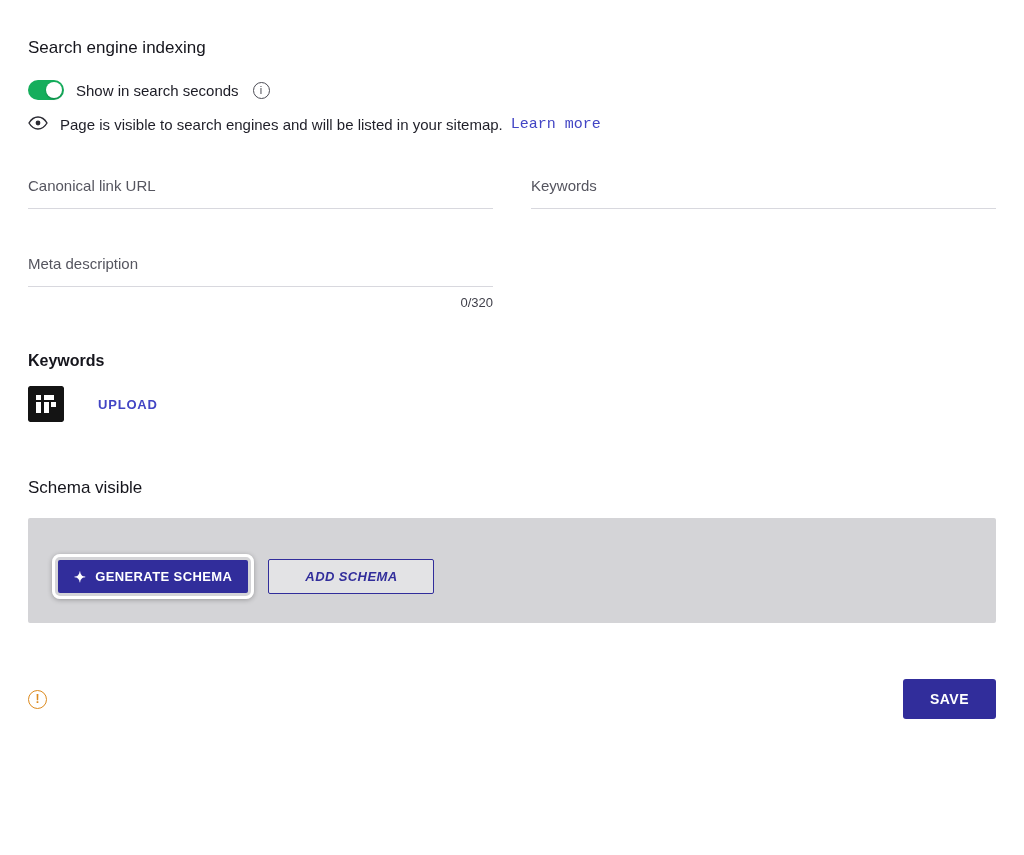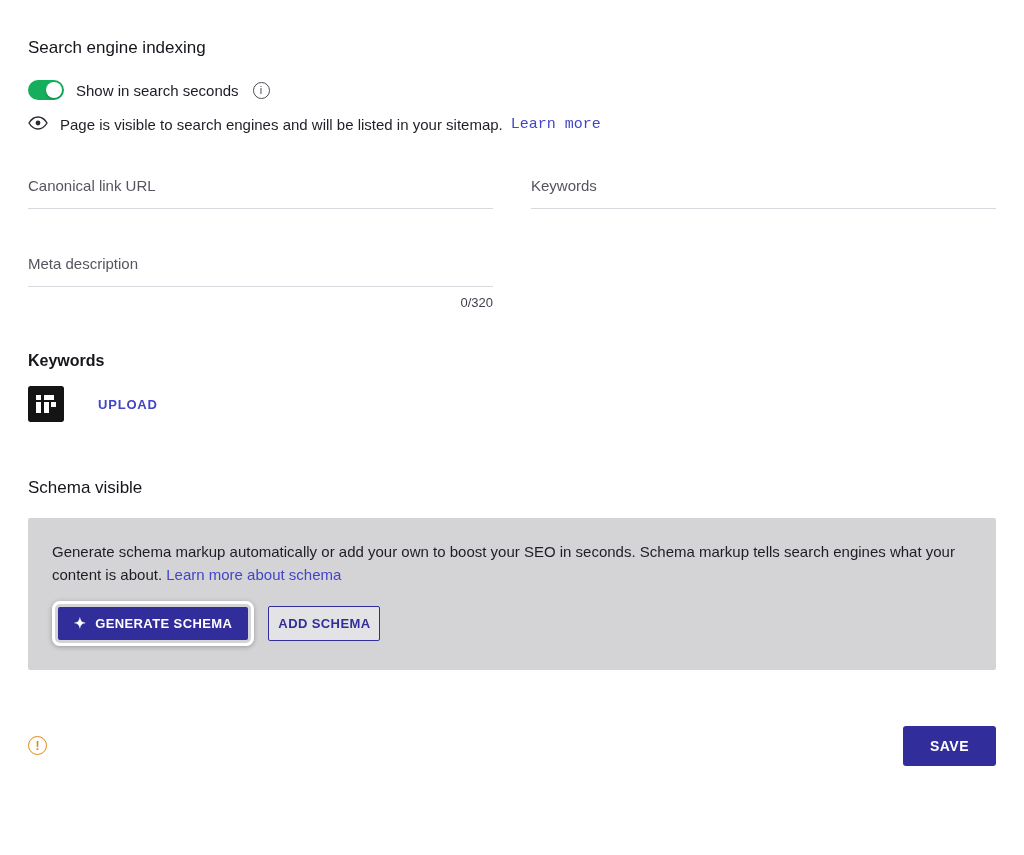--- a/index.html
+++ b/index.html
@@ -58,21 +58,21 @@
 
   
   .schema-section{margin-top:56px;}
   .schema-panel{margin-top:20px;background:var(--panel_bg);padding:22px 24px 24px 24px;border-radius:2px;}
   .schema-panel p{font-size:15px;line-height:1.55;color:#1d1d26;max-width:930px;}
   .btn-row{display:flex;align-items:center;gap:14px;margin-top:14px;}
   .highlight{display:inline-flex;border:3px solid #ffffff;border-radius:8px;padding:3px;box-shadow:0 1px 5px rgba(0,0,0,.28);}
   .btn{font-family:"Liberation Sans", sans-serif;font-size:13px;font-weight:700;letter-spacing:.4px;cursor:pointer;border-radius:2px;}
   .btn-primary{background:var(--accent);color:#ffffff;border:none;padding:9px 16px;display:inline-flex;align-items:center;gap:9px;}
   .btn-primary .spark{font-size:14px;line-height:1;}
-  .btn-outline{background:rgba(255,255,255,.35);border:1px solid var(--accent);color:var(--accent);padding:9px 9px;}
+  .btn-outline{background:rgba(255,255,255,.35);border:1px solid var(--accent);color:var(--accent);padding:9px 36px;font-style:italic;}
 
   
   .footer{display:flex;align-items:center;justify-content:space-between;margin-top:56px;}
   .footer-note{display:flex;align-items:center;gap:12px;font-size:15px;color:#1f1f28;}
   .warn-circle{width:19px;height:19px;border:1.6px solid var(--warning);border-radius:50%;display:inline-flex;align-items:center;justify-content:center;font-size:12px;font-weight:700;color:var(--warning);flex:0 0 auto;}
   .btn-save{background:var(--accent);color:#ffffff;border:none;padding:12px 27px;font-size:14px;font-weight:700;letter-spacing:.5px;border-radius:3px;cursor:pointer;font-family:"Liberation Sans", sans-serif;}
 
   .page-edge{position:absolute;left:0;right:0;bottom:0;height:6px;background:#3a3a3f;}
 </style>
 </head>
@@ -130,24 +130,20 @@
             <rect x="23" y="16" width="5" height="5" fill="#ffffff"></rect>
           </svg>
       </span>
       <a class="upload-link">UPLOAD</a>
     </div>
   </section>
 
   <section class="schema-section">
     <h2 class="section-heading">Schema visible</h2>
     <div class="schema-panel">
-      <p>
-        <span>Generate schema markup automatically or add your own to boost your SEO in seconds. Schema markup tells search engines what your content is about.</span>
-        <a>Learn more about schema</a>
-      </p>
       <div class="btn-row">
         <span class="highlight">
           <button class="btn btn-primary">
             <span class="spark">✦</span>
             <span>GENERATE SCHEMA</span>
           </button>
         </span>
         <button class="btn btn-outline">ADD SCHEMA</button>
       </div>
     </div>

